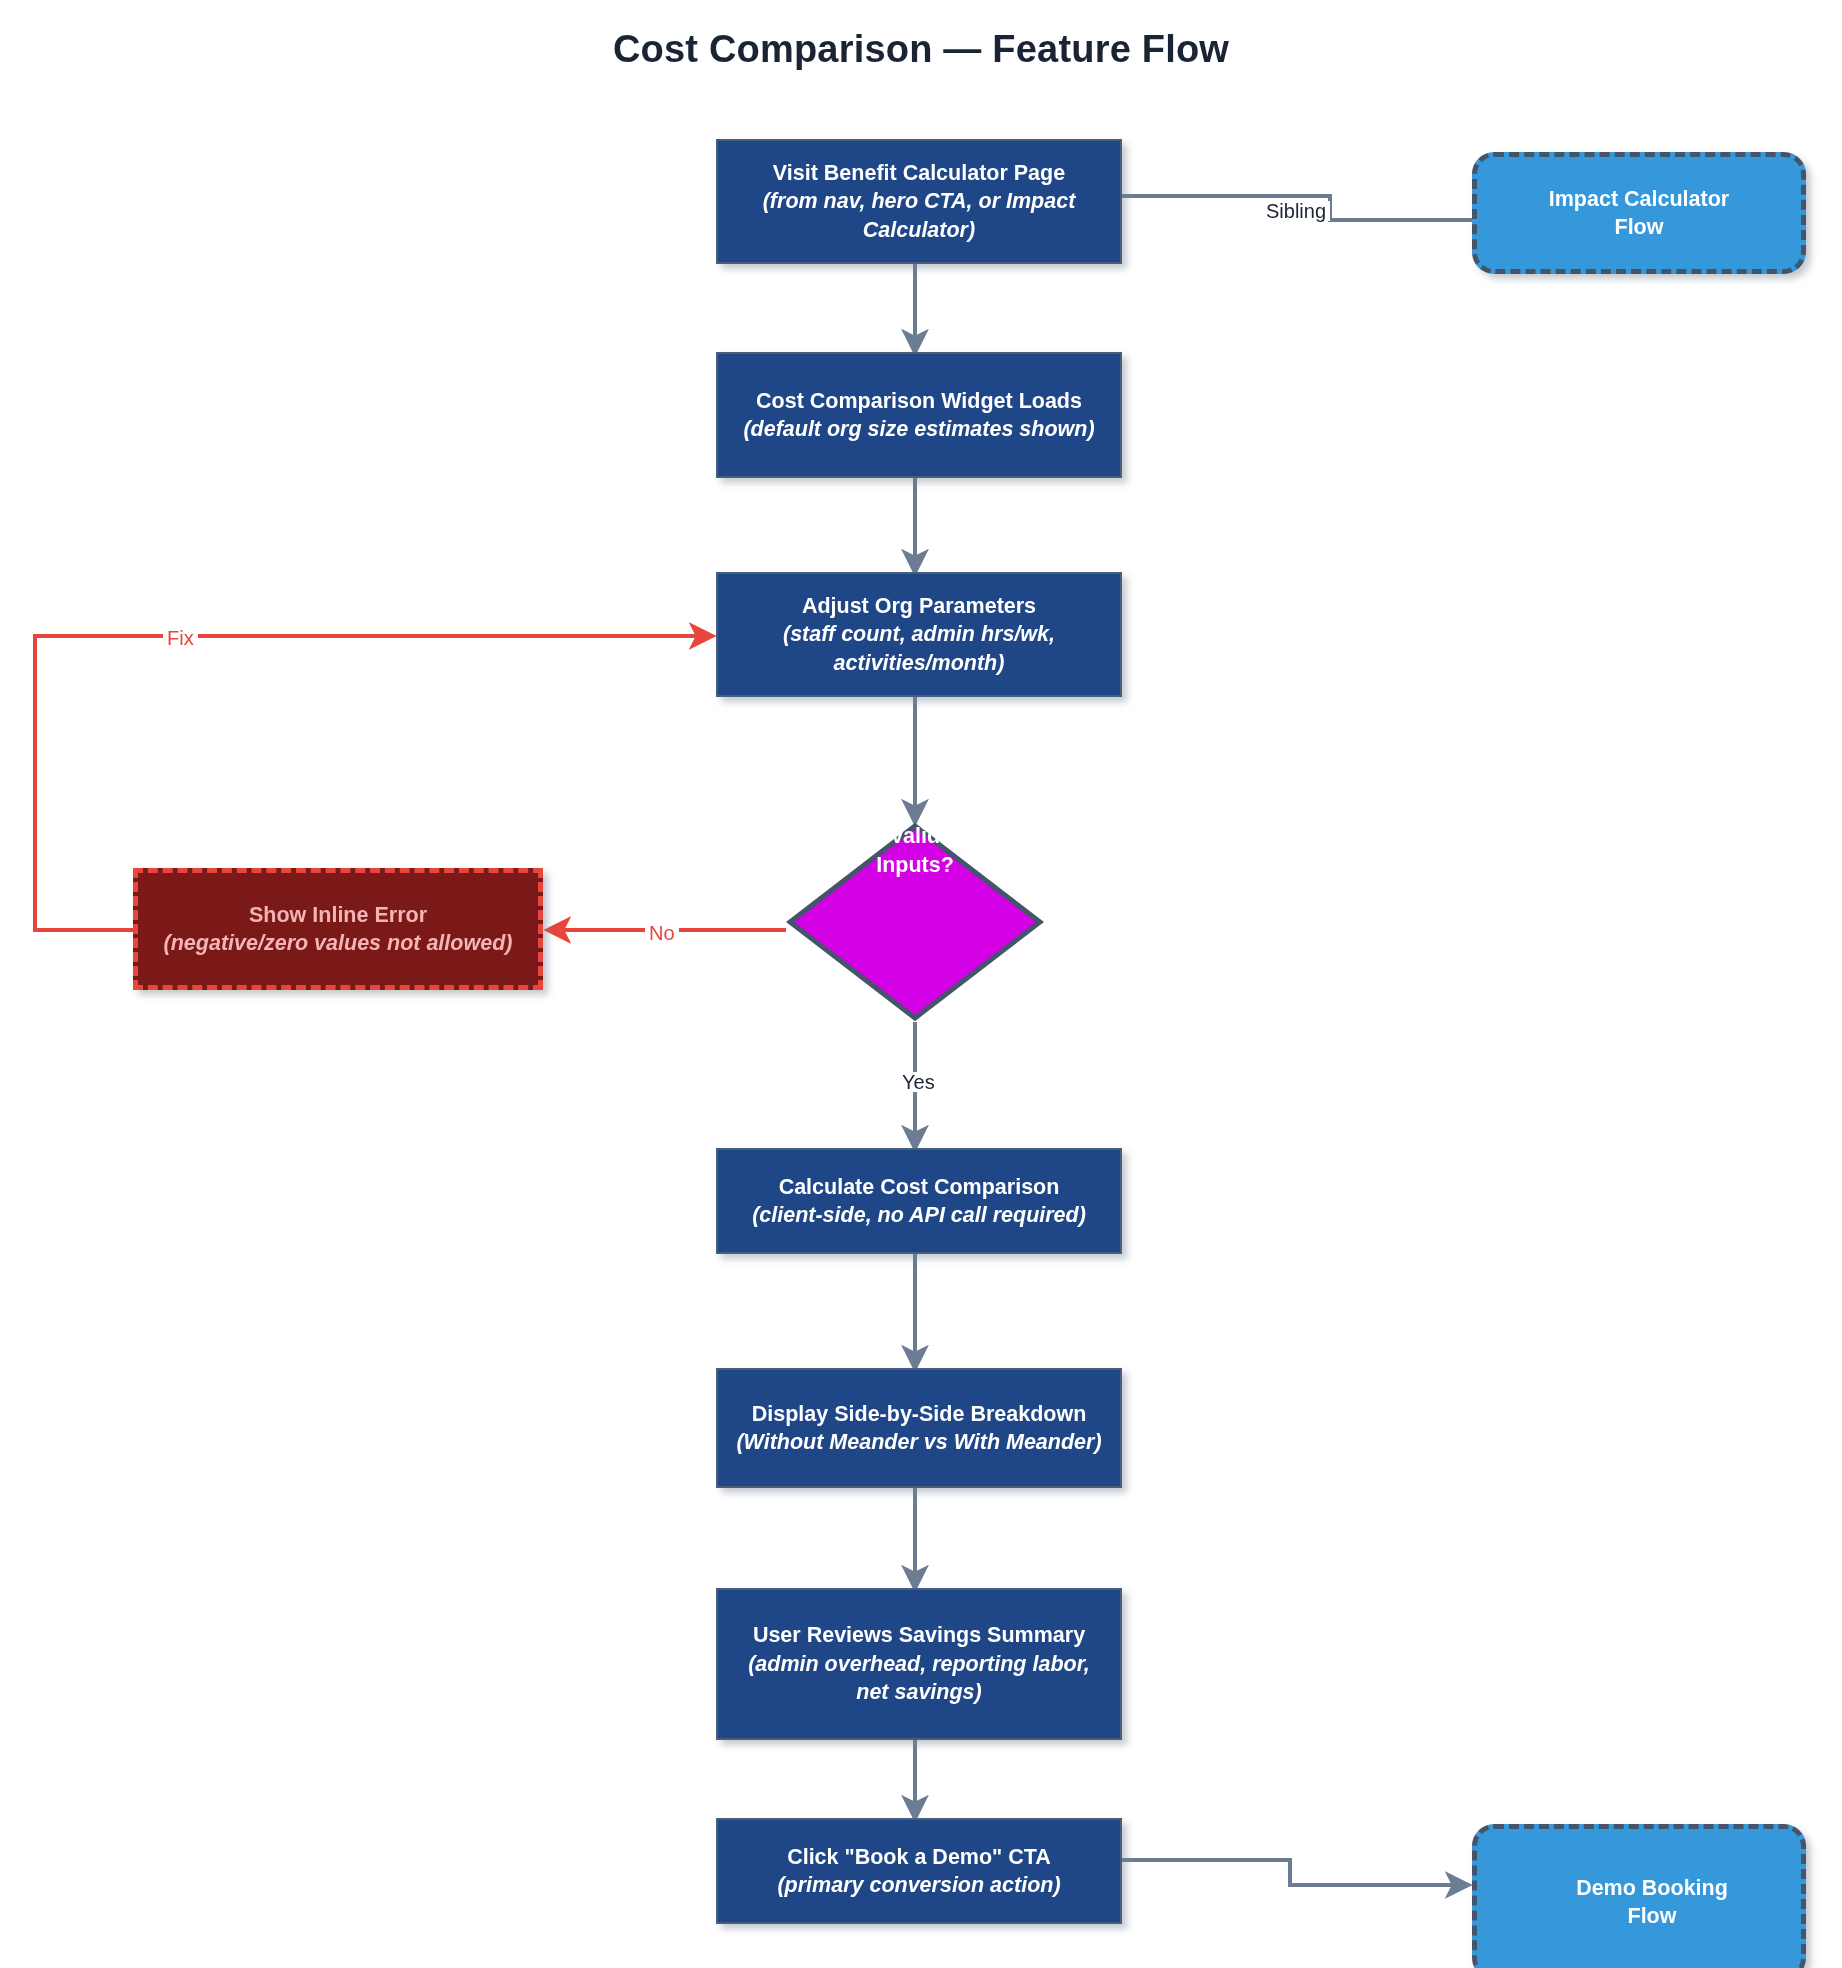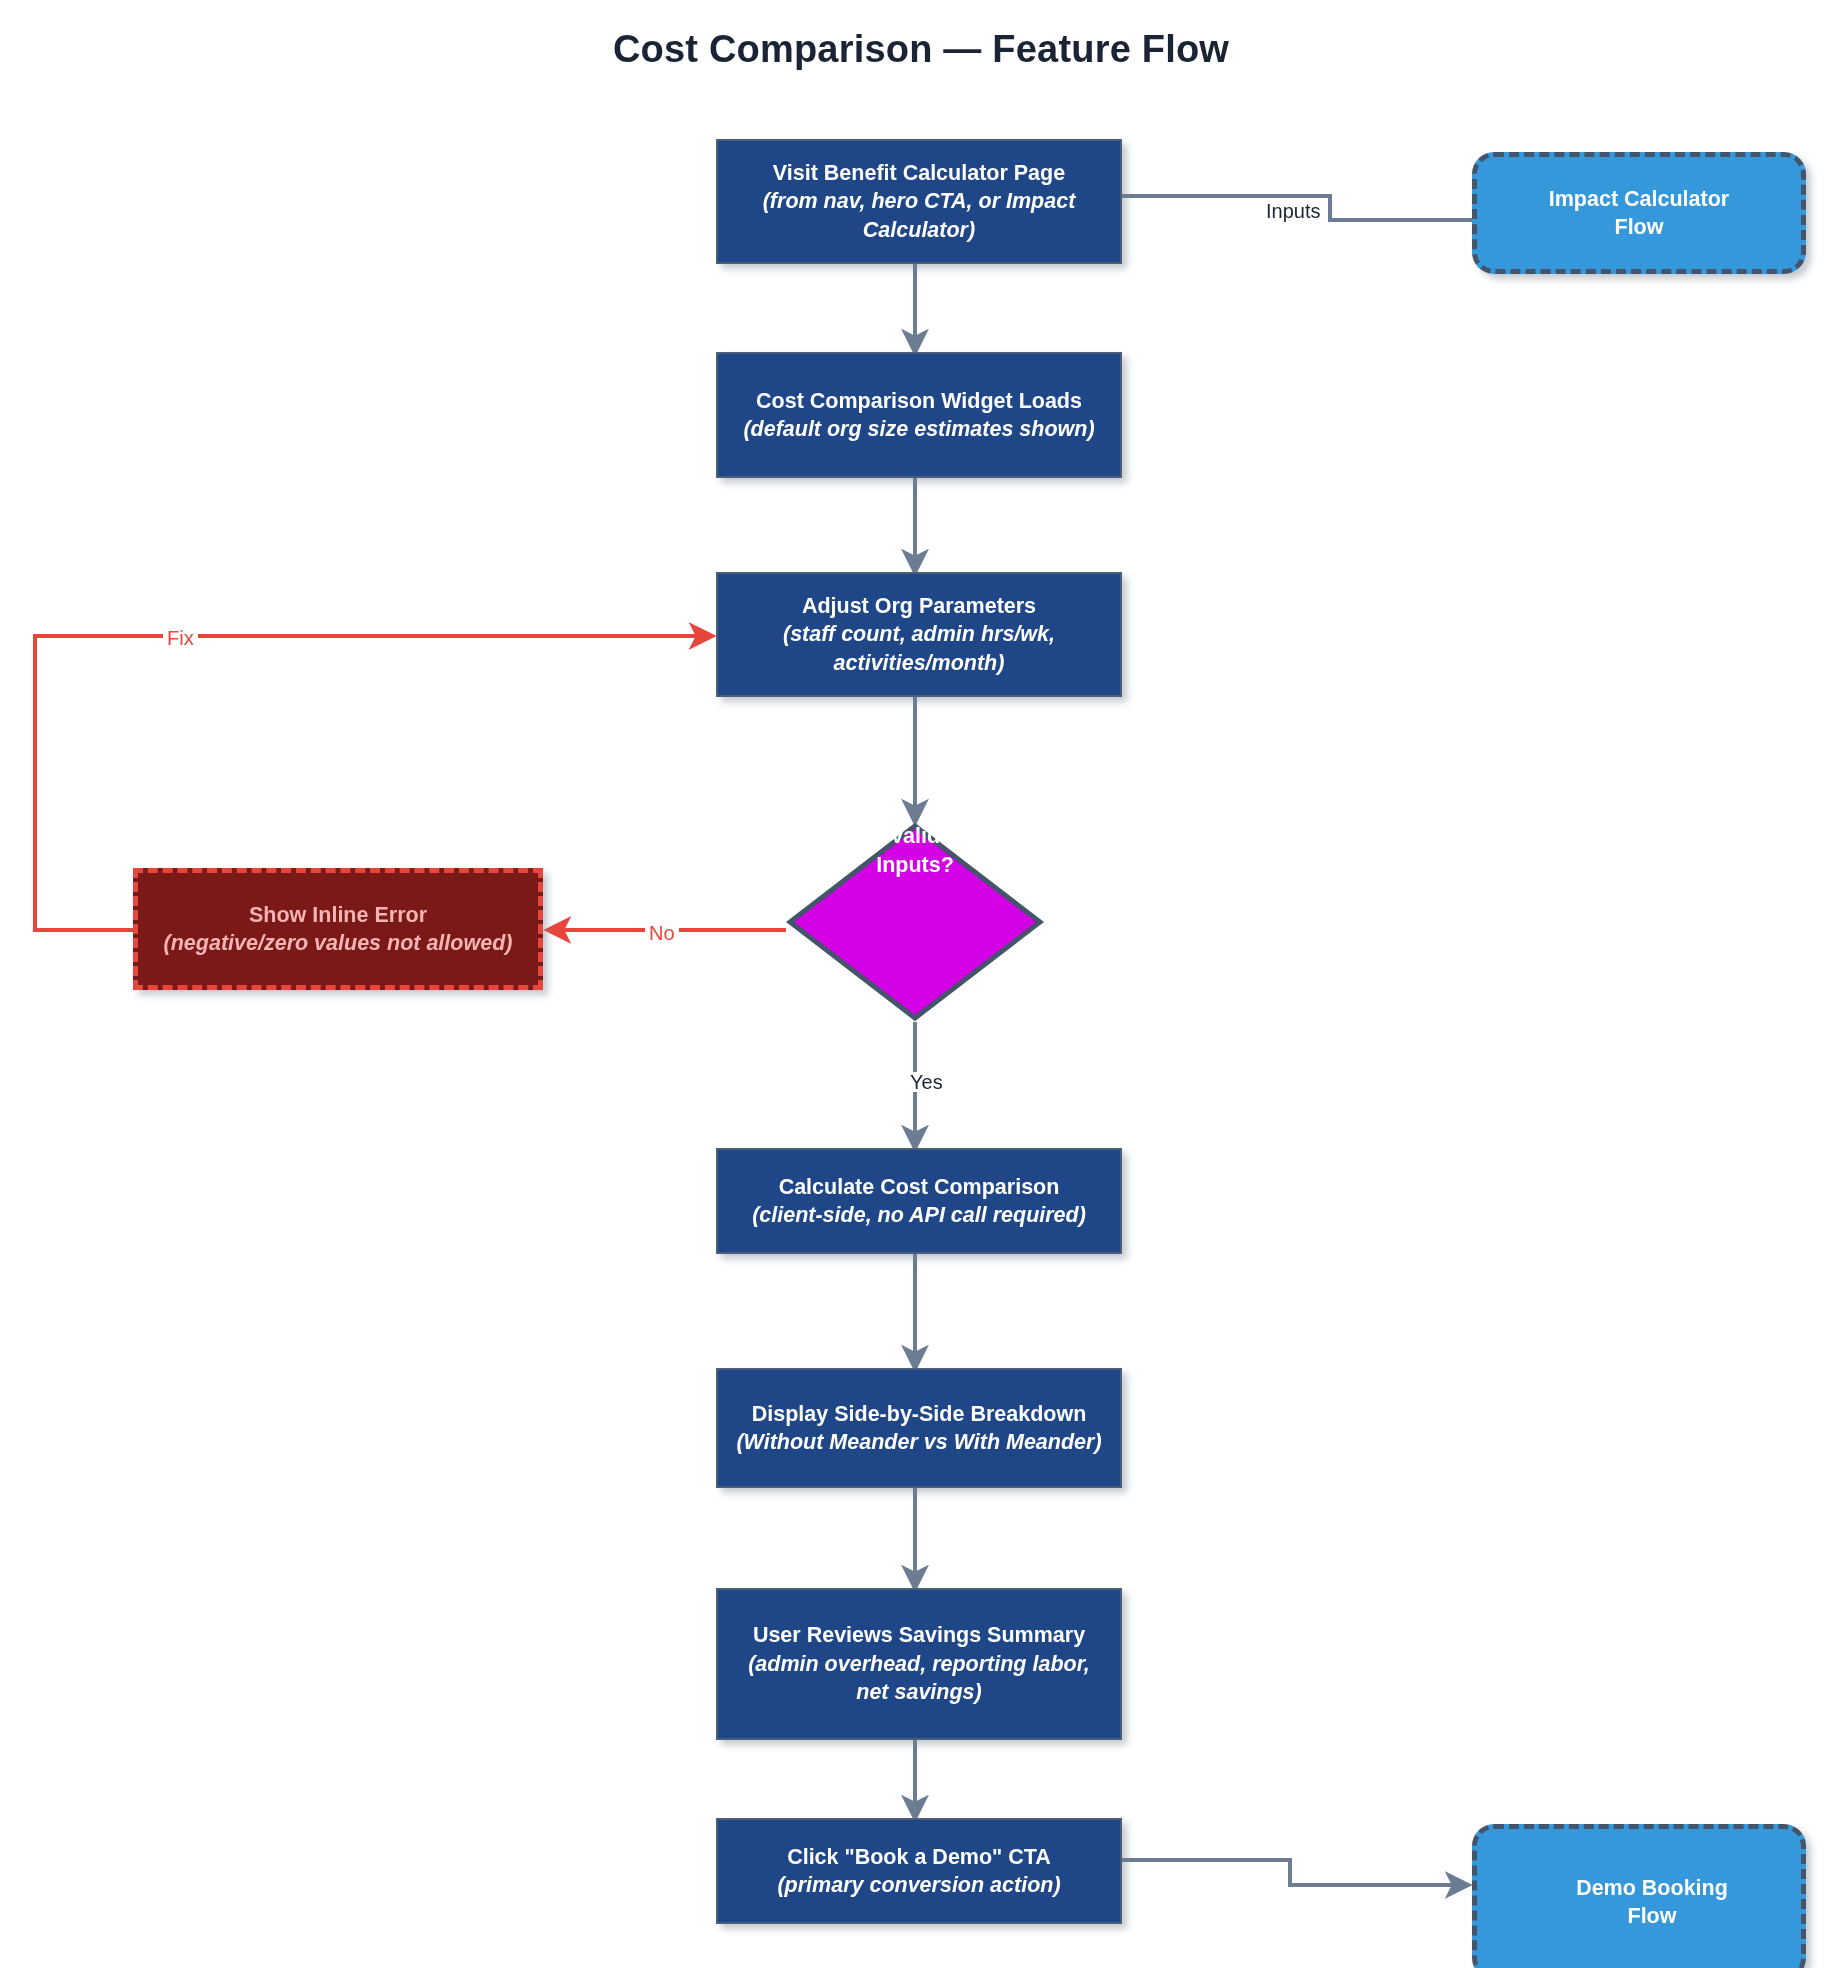--- a/index.html
+++ b/index.html
@@ -227,21 +227,21 @@
   <div class="node process" style="left:716px; top:1818px; width:406px; height:106px;">
     <span class="t1">Click "Book a Demo" CTA</span>
     <span class="t2">(primary conversion action)</span>
   </div>
 
   <div class="node external" style="left:1472px; top:1824px; width:334px; height:156px;padding-left:36px;">
     <span class="t1">Demo Booking</span>
     <span class="t1">Flow</span>
   </div>
 
-  <div class="edge-label dark" style="left:1262px; top:201px;">Inputs</div>
+  <div class="edge-label dark" style="left:1262px; top:201px;">Sibling</div>
 
   <div class="edge-label red" style="left:163px; top:628px;">Fix</div>
 
   <div class="edge-label red" style="left:645px; top:923px;">No</div>
 
-  <div class="edge-label dark" style="left:898px; top:1072px;margin-left:8px;">Yes</div>
+  <div class="edge-label dark" style="left:898px; top:1072px;">Yes</div>
 
 </div>
 
 </body></html>

